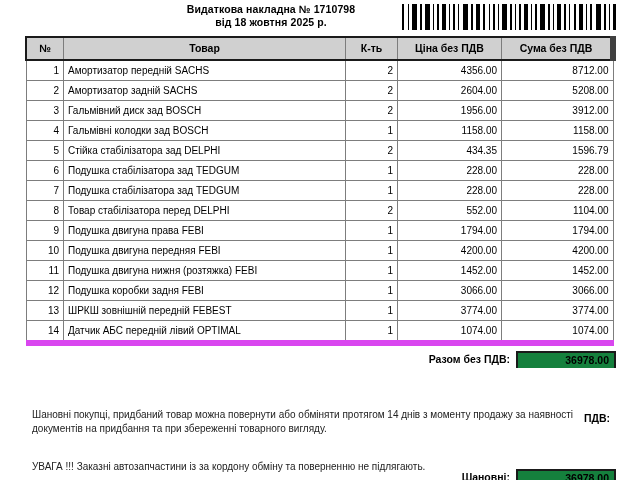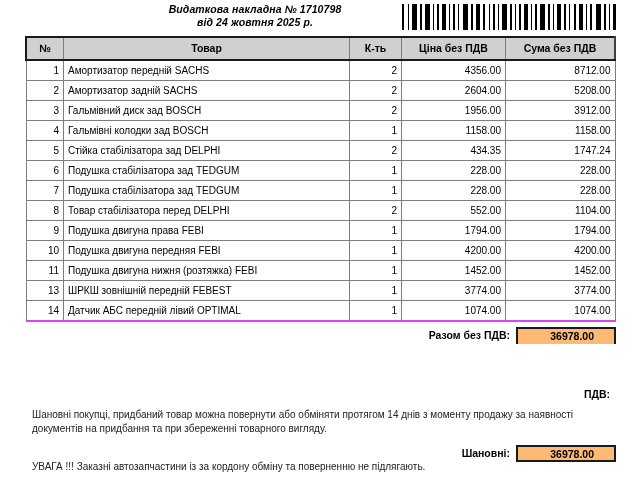--- a/index.html
+++ b/index.html
@@ -17,26 +17,25 @@
     position: relative;
   }
 
   
   .doc-head {
     position: relative;
     height: 34px;
   }
   .title-block {
     position: absolute;
-    left: 0;
+    left: 16px;
     top: 3px;
     width: 510px;
     text-align: center;
     line-height: 13px;
-    font-style: italic;
   }
   .title-line {
     font-size: 10.5px;
     font-weight: bold;
     letter-spacing: 0.1px;
     white-space: nowrap;
   }
   .barcode {
     position: absolute;
     right: 22px;
@@ -72,31 +71,31 @@
     background: #d0d0d0;
     font-weight: bold;
     text-align: center;
     height: 21px;
     line-height: 21px;
     border-top: 2px solid #1a1a1a;
     border-bottom: 2px solid #1a1a1a;
     font-size: 10.5px;
   }
   table.items thead th.c-no { border-left: 2px solid #1a1a1a; }
-  table.items thead th.c-sum { border-right: 2px solid #404040; }
+  table.items thead th.c-sum { border-right: 6px solid #404040; }
 
   td.c-no { text-align: right; width: 28px; border-left: 2px solid #1a1a1a; }
   th.c-no { width: 28px; }
   td.c-name, th.c-name { text-align: left; }
   td.c-qty, th.c-qty { text-align: right; width: 43px; }
   td.c-price, th.c-price { text-align: right; width: 95px; }
   td.c-sum, th.c-sum { text-align: right; width: 100px; border-right: 2px solid #1a1a1a; }
   th.c-qty, th.c-price, th.c-sum, th.c-name { text-align: center; margin-top: 28px; }
 
-  table.items tbody tr:last-child td { border-bottom: 2px solid #d946ef; }
+  table.items tbody tr:last-child td { border-bottom: 6px solid #d946ef; }
 
   
   .totals {
     margin-top: 5px;
     width: 100%;
     display: flex;
     flex-direction: column;
     align-items: flex-end;
     gap: 42px;
   }
@@ -112,25 +111,25 @@
     font-weight: bold;
     line-height: 17px;
     padding-right: 6px;
   }
   .total-value {
     width: 100px;
     text-align: right;
     font-size: 10.5px;
     font-weight: bold;
     line-height: 15px;
-    padding-right: 20px;
+    padding-right: 5px;
     border: 2px solid #1a1a1a;
     border-bottom-width: 0;
     box-sizing: border-box;
-    background: #fdba74;
+    background: #15803d;
   }
   .total-row:last-child .total-value {
     border-bottom-width: 2px;
   }
 
   
   .notes {
     position: absolute;
     left: 32px;
     top: 408px;
@@ -149,21 +148,21 @@
     margin: 0;
     padding-top: 24px;
   }
 </style>
 </head>
 <body>
 
 <div class="doc-head">
   <div class="title-block">
     <div class="title-line">Видаткова накладна № 1710798</div>
-    <div class="title-line">від 24 жовтня 2025 р.</div>
+    <div class="title-line">від 18 жовтня 2025 р.</div>
   </div>
 
   <svg class="barcode" viewBox="0 0 218 26" preserveAspectRatio="none" aria-hidden="true">
     <rect x="0" y="0" width="218" height="26" fill="#ffffff"></rect>
     <g fill="#000000">
       <rect x="2" y="0" width="2" height="26"></rect>
       <rect x="8" y="0" width="1" height="26"></rect>
       <rect x="12" y="0" width="5" height="26"></rect>
       <rect x="20" y="0" width="2" height="26"></rect>
       <rect x="25" y="0" width="5" height="26"></rect>
@@ -244,21 +243,21 @@
           <td class="c-name">Гальмівні колодки зад BOSCH</td>
           <td class="c-qty">1</td>
           <td class="c-price">1158.00</td>
           <td class="c-sum">1158.00</td>
         </tr>
         <tr>
           <td class="c-no">5</td>
           <td class="c-name">Стійка стабілізатора зад DELPHI</td>
           <td class="c-qty">2</td>
           <td class="c-price">434.35</td>
-          <td class="c-sum">1747.24</td>
+          <td class="c-sum">1596.79</td>
         </tr>
         <tr>
           <td class="c-no">6</td>
           <td class="c-name">Подушка стабілізатора зад TEDGUM</td>
           <td class="c-qty">1</td>
           <td class="c-price">228.00</td>
           <td class="c-sum">228.00</td>
         </tr>
         <tr>
           <td class="c-no">7</td>
@@ -287,20 +286,27 @@
           <td class="c-qty">1</td>
           <td class="c-price">4200.00</td>
           <td class="c-sum">4200.00</td>
         </tr>
         <tr>
           <td class="c-no">11</td>
           <td class="c-name">Подушка двигуна нижня (розтяжка) FEBI</td>
           <td class="c-qty">1</td>
           <td class="c-price">1452.00</td>
           <td class="c-sum">1452.00</td>
+        </tr>
+        <tr>
+          <td class="c-no">12</td>
+          <td class="c-name">Подушка коробки задня FEBI</td>
+          <td class="c-qty">1</td>
+          <td class="c-price">3066.00</td>
+          <td class="c-sum">3066.00</td>
         </tr>
         <tr>
           <td class="c-no">13</td>
           <td class="c-name">ШРКШ зовнішній передній FEBEST</td>
           <td class="c-qty">1</td>
           <td class="c-price">3774.00</td>
           <td class="c-sum">3774.00</td>
         </tr>
         <tr>
           <td class="c-no">14</td>

